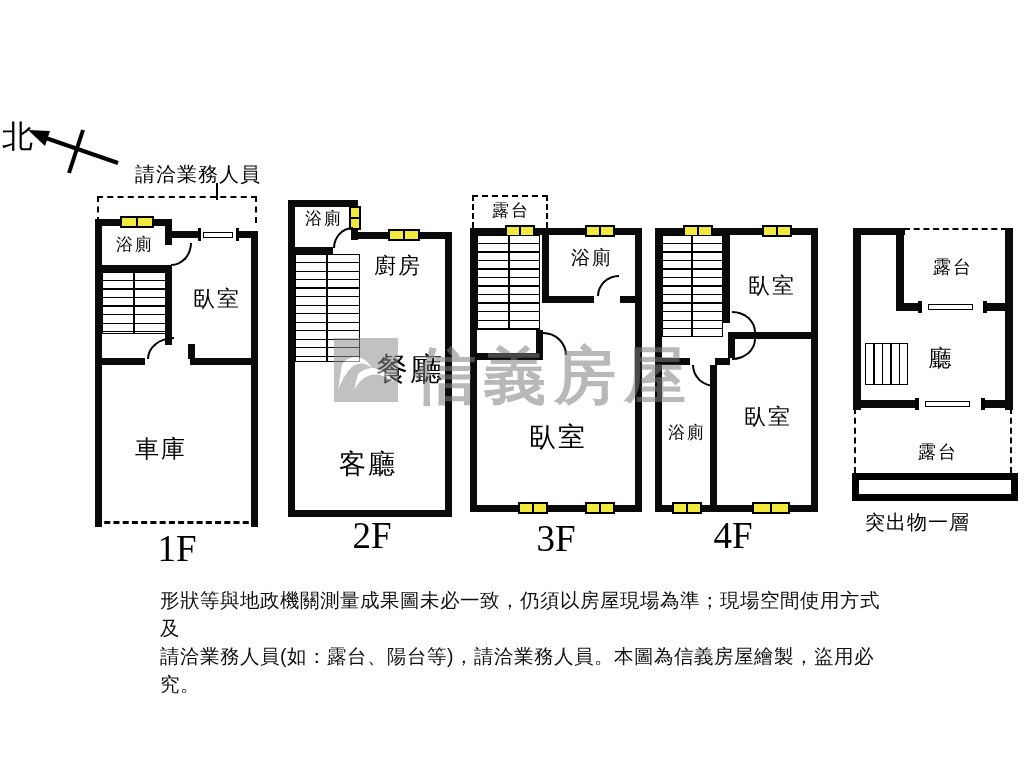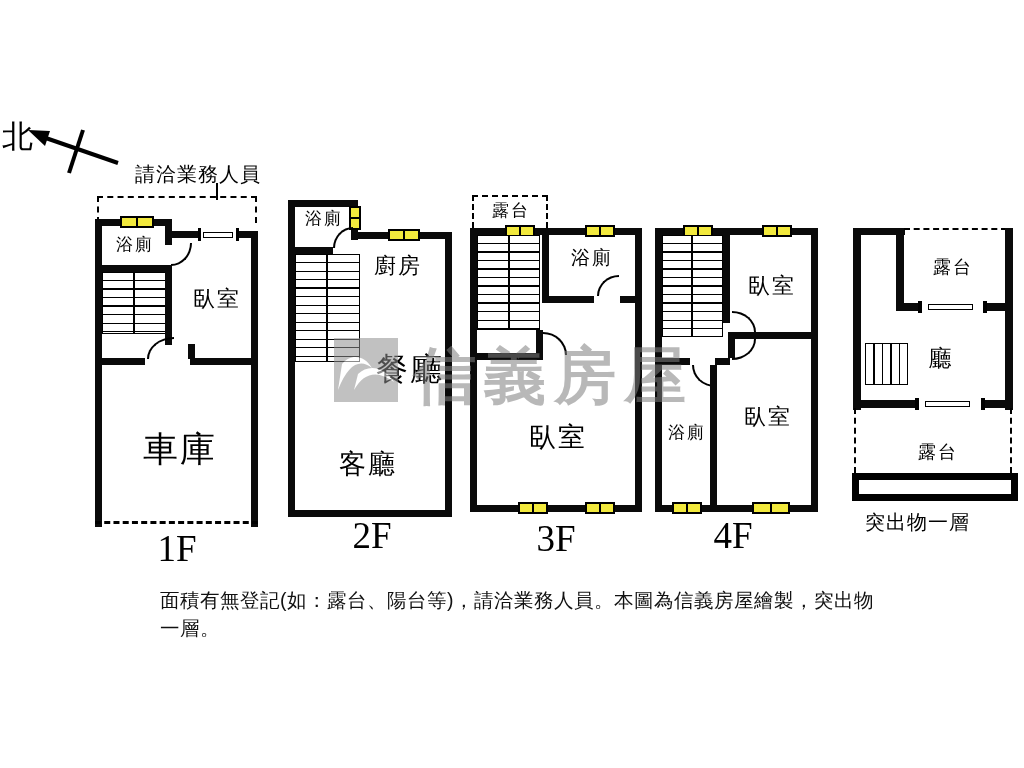--- a/index.html
+++ b/index.html
@@ -81,21 +81,21 @@
     <div class="arc arc-br" style="left:76px;top:48px;width:21px;height:23px"></div>
     <div class="w" style="left:0px;top:70px;width:77px;height:7px"></div>
     <div class="rlabel" style="left:40px;top:49px;font-size:17px">浴廁</div>
     <div class="stairs-h" style="left:7px;top:77px;width:64px;height:62px"></div>
     <div class="w" style="left:70px;top:77px;width:7px;height:73px"></div>
     <div class="rlabel" style="left:122px;top:104px;font-size:22px">臥室</div>
     <div class="w" style="left:0px;top:163px;width:50px;height:7px"></div>
     <div class="w" style="left:95px;top:163px;width:68px;height:7px"></div>
     <div class="w" style="left:93px;top:149px;width:7px;height:15px"></div>
     <div class="arc arc-tl" style="left:52px;top:142px;width:27px;height:22px"></div>
-    <div class="rlabel" style="left:85px;top:254px;font-size:35px">車庫</div>
+    <div class="rlabel" style="left:66px;top:254px;font-size:24px">車庫</div>
     <div class="dash" style="left:0px;top:326px;width:163px;height:0;border-top:3px dashed #000"></div>
     <div class="flabel" style="left:82px;top:353px">1F</div>
   </div>
 
   <div class="floor" style="left:288px;top:198px;width:170px;height:365px">
     <div class="w" style="left:0px;top:2px;width:70px;height:7px"></div>
     <div class="w" style="left:0px;top:2px;width:7px;height:317px"></div>
     <div class="w" style="left:63px;top:2px;width:7px;height:40px"></div>
     <div class="win-v" style="left:61px;top:8px;height:24px"></div>
     <div class="w" style="left:0px;top:49px;width:45px;height:7px"></div>
@@ -190,16 +190,17 @@
   <div id="watermark">
     <svg id="wm-logo" viewBox="0 0 64 64">
       <rect x="0" y="0" width="64" height="64" fill="#8f8f8f"></rect>
       <path d="M4 52 C14 26 26 20 38 30 C30 16 16 16 8 26 L4 52 Z" fill="#fff"></path>
       <path d="M20 52 C30 34 44 32 60 44 C50 28 34 26 24 36 L20 52 Z" fill="#fff"></path>
     </svg>
     <div id="wm-brand">信義房屋</div>
   </div>
 
   <div id="disclaimer">
-    <div>面積有無登記(如：露台、陽台等)，請洽業務人員。本圖為信義房屋繪製，突出物一層。</div>
+    <div>形狀等與地政機關測量成果圖未必一致，仍須以房屋現場為準；現場空間使用方式及</div>
+    <div>請洽業務人員(如：露台、陽台等)，請洽業務人員。本圖為信義房屋繪製，盜用必究。</div>
   </div>
 
 </div>
 
 </body></html>

